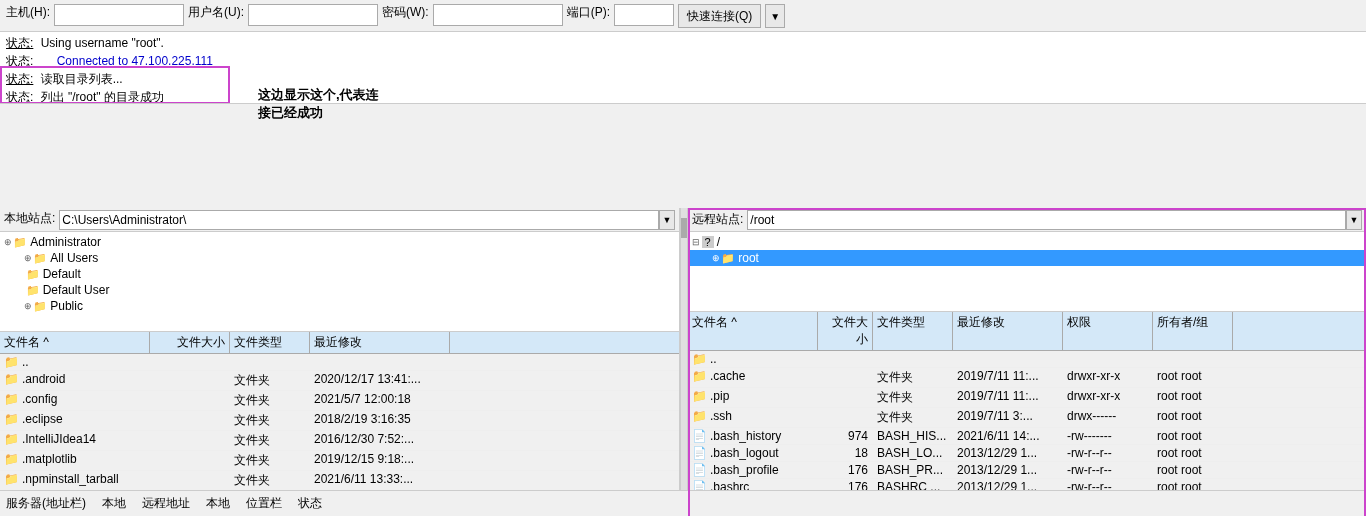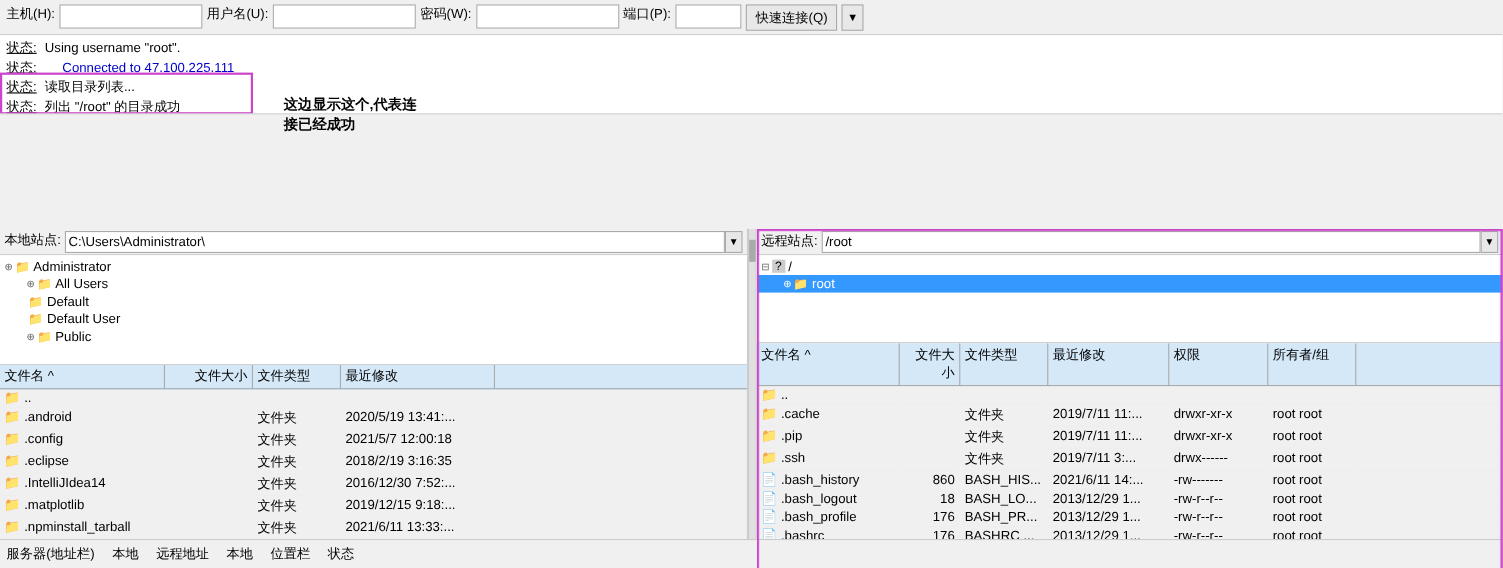--- a/index.html
+++ b/index.html
@@ -237,21 +237,21 @@
     <div class="col col-size"></div>
     <div class="col col-type"></div>
     <div class="col col-date"></div>
   </div>
             <div class="file-list-row">
     <div class="col col-name">
       <span style="color:#f0c040; margin-right:3px;">📁</span>.android
     </div>
     <div class="col col-size"></div>
     <div class="col col-type">文件夹</div>
-    <div class="col col-date">2020/5/19 13:41:...</div>
+    <div class="col col-date">2020/12/17 13:41:...</div>
   </div>
             <div class="file-list-row">
     <div class="col col-name">
       <span style="color:#f0c040; margin-right:3px;">📁</span>.config
     </div>
     <div class="col col-size"></div>
     <div class="col col-type">文件夹</div>
     <div class="col col-date">2021/5/7 12:00:18</div>
   </div>
             <div class="file-list-row">
@@ -376,21 +376,21 @@
     <div class="col rcol-size"></div>
     <div class="col rcol-type">文件夹</div>
     <div class="col rcol-date">2019/7/11 3:...</div>
     <div class="col rcol-perm">drwx------</div>
     <div class="col rcol-owner">root root</div>
   </div>
             <div class="remote-file-list-row">
     <div class="col rcol-name">
       <span style="color:#f0c040; margin-right:3px;">📄</span>.bash_history
     </div>
-    <div class="col rcol-size">860</div>
+    <div class="col rcol-size">974</div>
     <div class="col rcol-type">BASH_HIS...</div>
     <div class="col rcol-date">2021/6/11 14:...</div>
     <div class="col rcol-perm">-rw-------</div>
     <div class="col rcol-owner">root root</div>
   </div>
             <div class="remote-file-list-row">
     <div class="col rcol-name">
       <span style="color:#f0c040; margin-right:3px;">📄</span>.bash_logout
     </div>
     <div class="col rcol-size">18</div>

